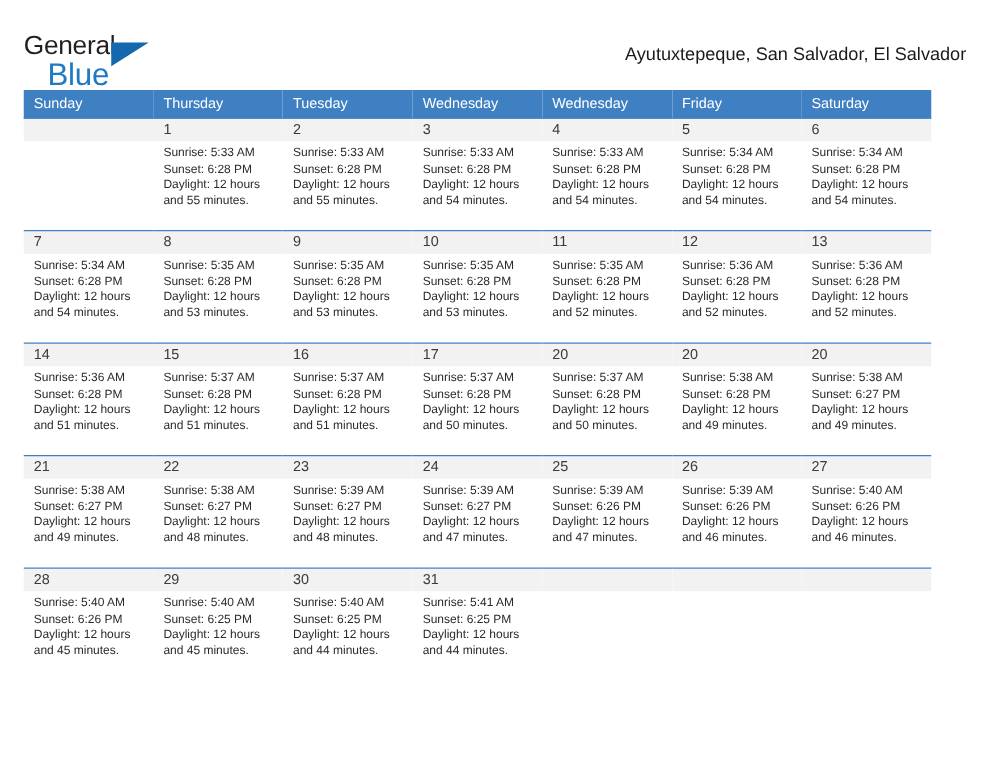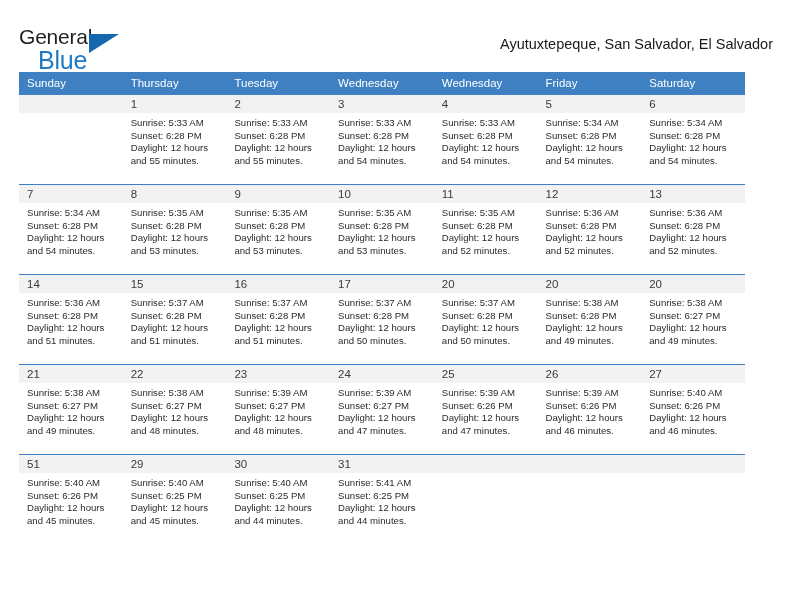--- a/index.html
+++ b/index.html
@@ -452,21 +452,21 @@
                 <div>Sunset: 6:26 PM</div>
                 <div>Daylight: 12 hours</div>
                 <div>and 46 minutes.</div>
               </div>
             </div>
           </td>
         </tr>
         <tr class="week-row last">
           <td>
             <div class="cell-inner">
-              <div class="daynum">51</div>
+              <div class="daynum">28</div>
               <div class="detail">
                 <div>Sunrise: 5:40 AM</div>
                 <div>Sunset: 6:26 PM</div>
                 <div>Daylight: 12 hours</div>
                 <div>and 45 minutes.</div>
               </div>
             </div>
           </td>
           <td>
             <div class="cell-inner">

